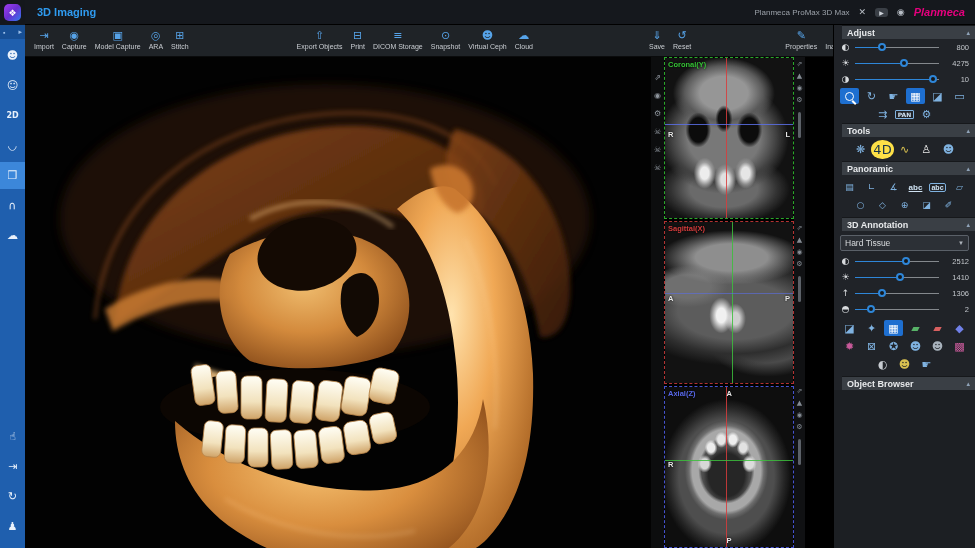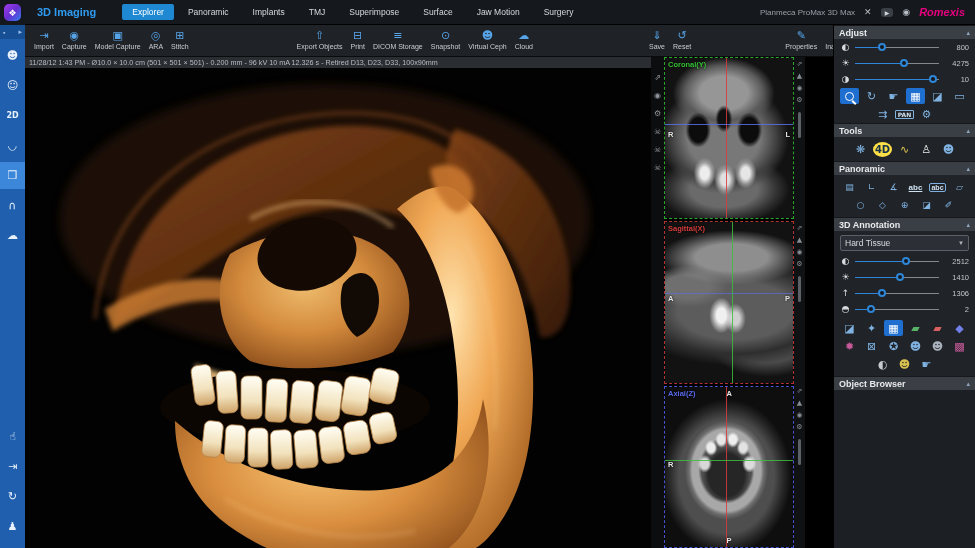--- a/index.html
+++ b/index.html
@@ -99,21 +99,21 @@
     radial-gradient(72px 86px at 48% 56%, #4e4e4e 0 66%, #262626 80%, transparent 90%),
     #0e0e0e; }
 
   .rstrip { width:11px; background:#101113; display:flex; flex-direction:column; flex-shrink:0; }
   .rgrp { flex:1; display:flex; flex-direction:column; align-items:center; padding-top:3px; gap:4px; }
   .rgrp .ric { color:#858c94; font-size:7px; line-height:8px; cursor:pointer; font-family:"DejaVu Sans",sans-serif; }
   .rthumb { width:3px; height:26px; background:#5c6168; border-radius:2px; margin-top:4px; }
 
   
   .rightpanel { width:142px; background:#202328; display:flex; flex-direction:column; flex-shrink:0; border-left:1px solid #000; font-size:8px; }
-  .sec-h { height:14px; background:#3a3f45; color:#e8eaec; font-size:9px; font-weight:bold; display:flex; align-items:center; padding:0 5px; border-top:1px solid #16181b; cursor:pointer; flex-shrink:0; }
+  .sec-h { height:14px; background:#3a3f45; color:#e8eaec; font-size:9px; font-weight:bold; display:flex; align-items:center; padding:0 5px; border-top:1px solid #16181b; cursor:pointer; flex-shrink:0;margin-left:8px; }
   .sec-h .coll { margin-left:auto; color:#8fa3b8; font-size:7px; }
   .thick-row { display:flex; align-items:center; justify-content:flex-end; gap:4px; padding:4px 6px 2px; }
   .thick-lb { color:#e2e5e8; font-size:9px; font-weight:bold; }
   .dropdown { background:#2c3036; border:1px solid #5a6068; border-radius:2px; color:#d8dbde; font-size:8.5px;
     display:flex; align-items:center; justify-content:space-between; padding:1px 4px; cursor:pointer; }
   .dropdown.small { width:64px; height:14px; }
   .dropdown.wide { margin:4px 6px 2px; height:16px; }
   .dd-arrow { color:#aeb4bb; font-size:6px; }
   .sl-row { display:flex; align-items:center; height:16px; padding:0 6px; gap:4px; }
   .sl-ic { width:11px; color:#d8dbde; font-size:9px; text-align:center; font-family:"DejaVu Sans",sans-serif; }
@@ -122,21 +122,21 @@
   .sl-fill { position:absolute; left:0; top:4px; height:1.5px; background:#2e86d8; }
   .sl-handle { position:absolute; top:0.5px; width:8px; height:8px; border:2px solid #2e86d8; border-radius:50%; background:#16181b; margin-left:-5px; }
   .sl-val { width:26px; text-align:right; color:#c3c7cc; font-size:7.5px; }
   .grid-row { display:flex; justify-content:center; gap:3px; padding:1px 0; }
   .gcell { width:19px; height:16px; display:flex; align-items:center; justify-content:center; color:#7fb2e0;
     font-size:11px; border-radius:2px; cursor:pointer; font-family:"DejaVu Sans",sans-serif; }
   .gcell.sm { font-size:9px; }
   .gcell.active { background:#1e6fd0; color:#fff; }
   .gcell.green { color:#58b368; } .gcell.red { color:#d86060; } .gcell.blue { color:#7080e8; }
   .gcell.yellow { color:#d8c050; } .gcell.rainbow { color:#c85a9a; }
-  .chip4d { background:#fde047; color:#16324a; border-radius:50%; font-size:10px; font-weight:bold; padding:2px 2px; }
+  .chip4d { background:#fde047; color:#16324a; border-radius:50%; font-size:13px; font-weight:normal; padding:2px 2px; }
   .chip-pan { border:1px solid #7fb2e0; color:#cfe2f2; font-size:6px; font-weight:bold; padding:0 2px; border-radius:1px; }
   .mag { width:9px; height:9px; border:1.8px solid #fff; border-radius:50%; position:relative; display:inline-block; }
   .mag::after { content:""; position:absolute; width:2px; height:5px; background:#fff; left:7px; top:7px; transform:rotate(-45deg); }
   .ob-empty { flex:1; background:#1c1f23; }
   .abc-ic { font-size:8px; font-weight:bold; text-decoration:underline; font-family:"Liberation Sans",sans-serif; }
   .abc-chip { font-size:7px; font-weight:bold; border:1px solid #7fb2e0; border-radius:2px; padding:0 1px; font-family:"Liberation Sans",sans-serif; }
 </style>
 </head>
 <body>
 
@@ -185,36 +185,26 @@
       <div class="sb-item">
           <span>♟</span>
         </div>
     </div>
   </aside>
 
   <div class="main-col">
 
     <header class="topbar">
       <span class="module-title">3D Imaging</span>
-      <nav class="tabs">
-        <span class="tab active">Explorer</span>
-        <span class="tab">Panoramic</span>
-        <span class="tab">Implants</span>
-        <span class="tab">TMJ</span>
-        <span class="tab">Superimpose</span>
-        <span class="tab">Surface</span>
-        <span class="tab">Jaw Motion</span>
-        <span class="tab">Surgery</span>
-      </nav>
       <div class="topbar-right">
         <span class="device-label">Planmeca ProMax 3D Max</span>
         <span class="tb-win-icon">✕</span>
         <span class="video-chip">▶</span>
         <span class="tb-win-icon">◉</span>
-        <span class="brand">Romexis</span>
+        <span class="brand">Planmeca</span>
       </div>
     </header>
 
     <div class="body-row">
       <div class="center-col">
 
         <div class="toolbar">
           <div class="tb-group">
             <div class="tbi">
                 <span class="tbi-ic">⇥</span>
@@ -285,21 +275,20 @@
             <div class="tbi">
                 <span class="tbi-ic">⇨</span>
                 <span class="tbi-lb">Export</span>
               </div>
           </div>
         </div>
 
         <div class="workspace">
 
           <div class="view3d">
-            <div class="scan-info">11/28/12 1:43 PM - Ø10.0 × 10.0 cm (501 × 501 × 501) - 0.200 mm - 96 kV 10 mA 12.326 s - Retired D13, D23, D33, 100x90mm</div>
             <svg class="skull-svg" viewBox="0 0 626 479" preserveAspectRatio="xMidYMid meet">
               <defs>
                 <radialGradient id="gBone" cx="45%" cy="40%" r="75%">
                   <stop offset="0%" stop-color="#f5c171"></stop>
                     <stop offset="45%" stop-color="#d98e3e"></stop>
                     <stop offset="100%" stop-color="#7a3e12"></stop>
                 </radialGradient>
                 <radialGradient id="gBright" cx="40%" cy="35%" r="80%">
                   <stop offset="0%" stop-color="#ffe3ae"></stop>
                     <stop offset="40%" stop-color="#f0a855"></stop>

